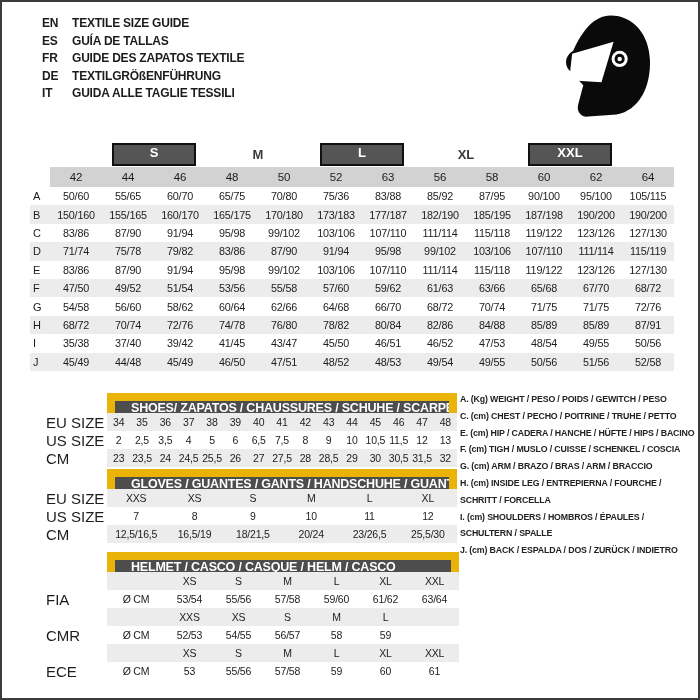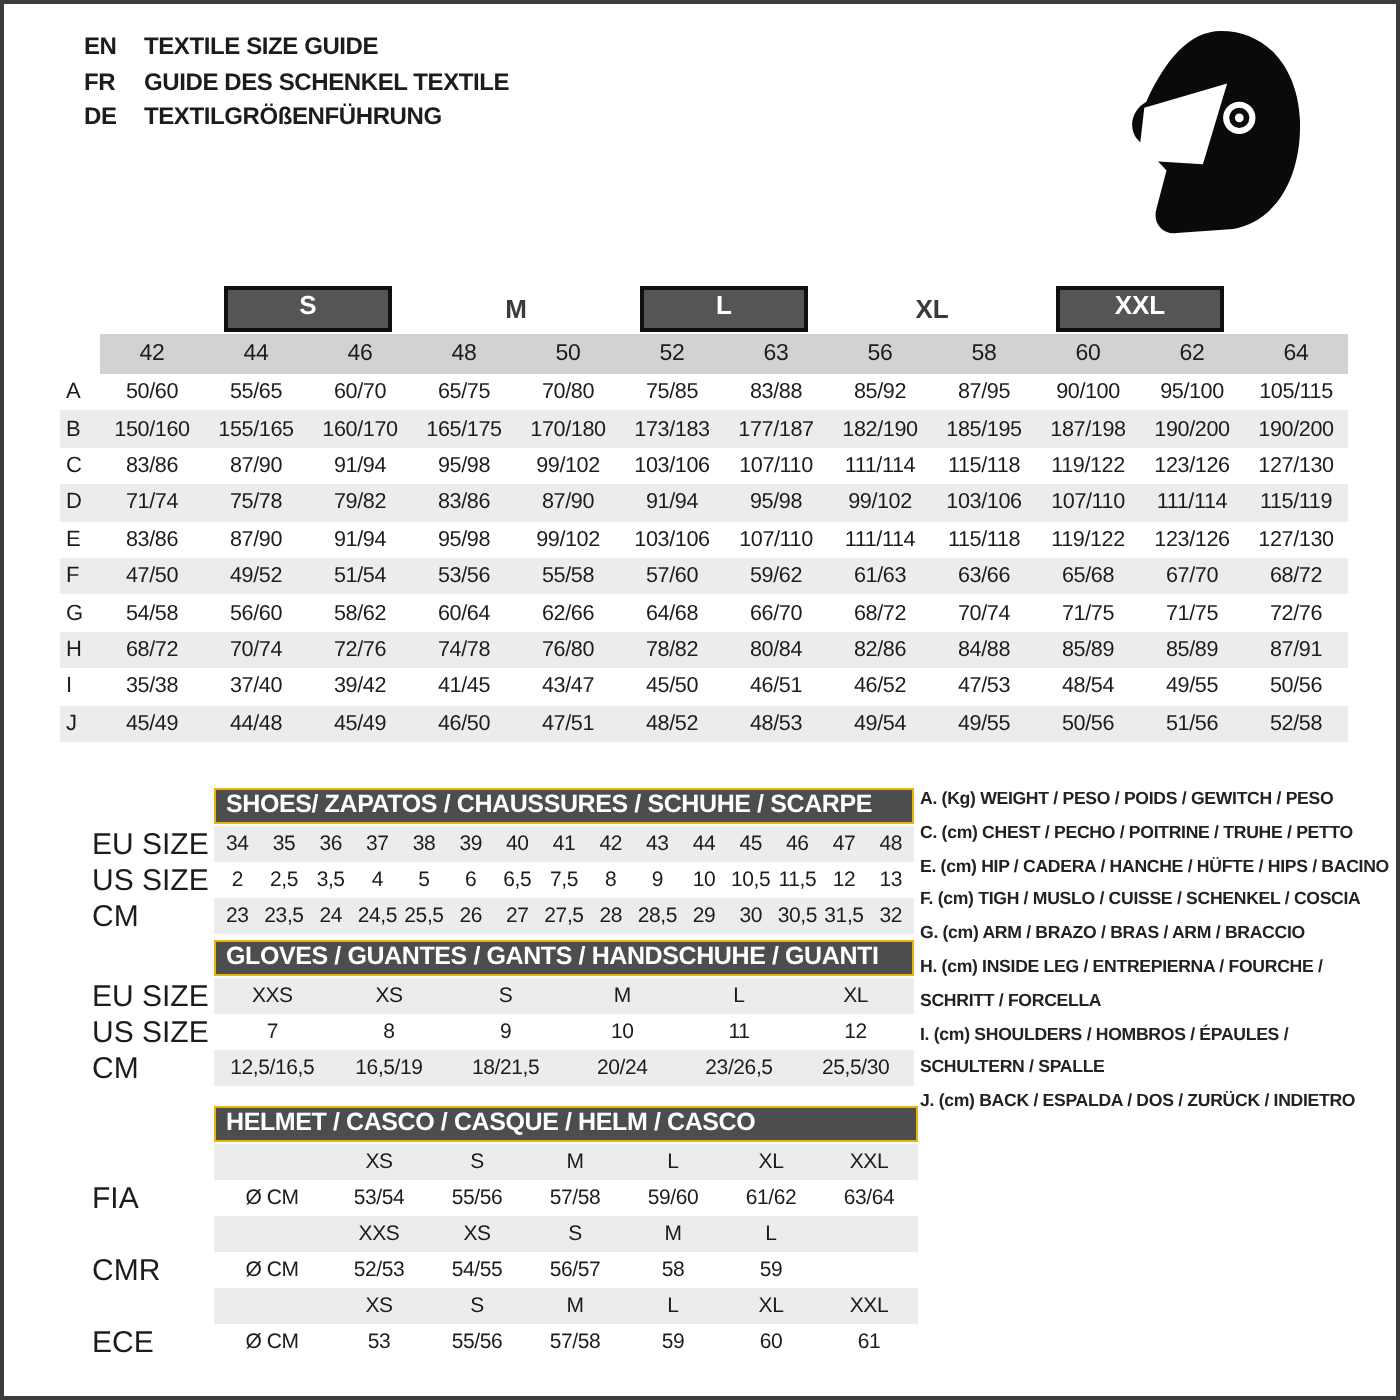--- a/index.html
+++ b/index.html
@@ -32,22 +32,22 @@
   
   .sub{position:absolute;left:28px;width:427px;}
   .sub-shoes{top:391px;}
   .sub-gloves{top:467px;}
   .sub-helmet{top:550px;}
   .srow{display:grid;align-items:center;height:18px;}
   .srow.titlerow{height:20px;}
   .shoes-cols{grid-template-columns:77px repeat(15,1fr);}
   .gloves-cols{grid-template-columns:77px repeat(6,1fr);}
   .helmet-cols{grid-template-columns:77px 58px repeat(6,49px);}
-  .title-bar{background:#4d4d4d;border:1px solid #eab308;color:#fff;font-weight:700;font-size:12.5px;
-             height:16px;line-height:14px;padding-left:5px;letter-spacing:-0.2px;white-space:nowrap;overflow:hidden;}
+  .title-bar{background:#4d4d4d;border:8px solid #eab308;color:#fff;font-weight:700;font-size:12.5px;
+             height:16px;line-height:14px;padding-left:16px;letter-spacing:-0.2px;white-space:nowrap;overflow:hidden;}
   .slabel{font-size:15px;padding-left:16px;height:100%;display:flex;align-items:center;box-sizing:border-box;
           white-space:nowrap;}
   .scell{text-align:center;font-size:10.5px;height:100%;display:flex;align-items:center;justify-content:center;
          letter-spacing:-0.2px;white-space:nowrap;}
   .scell.striped{background:#ececec;}
 
   
   .legend{position:absolute;left:458px;top:389px;width:236px;}
   .legend-item{font-size:8.8px;font-weight:700;line-height:16.8px;letter-spacing:-0.15px;color:#222;}
 </style>
@@ -55,26 +55,34 @@
 <body>
 
 <div class="page">
 
   <div class="langs">
       <div class="lang-row">
         <div class="lang-code">EN</div>
         <div class="lang-text">TEXTILE SIZE GUIDE</div>
       </div>
       <div class="lang-row">
+        <div class="lang-code">ES</div>
+        <div class="lang-text">GUÍA DE TALLAS</div>
+      </div>
+      <div class="lang-row">
         <div class="lang-code">FR</div>
-        <div class="lang-text">GUIDE DES SCHENKEL TEXTILE</div>
+        <div class="lang-text">GUIDE DES ZAPATOS TEXTILE</div>
       </div>
       <div class="lang-row">
         <div class="lang-code">DE</div>
         <div class="lang-text">TEXTILGRÖßENFÜHRUNG</div>
+      </div>
+      <div class="lang-row">
+        <div class="lang-code">IT</div>
+        <div class="lang-text">GUIDA ALLE TAGLIE TESSILI</div>
       </div>
     </div>
 
   <svg class="helmet" viewBox="0 0 95 108" xmlns="http://www.w3.org/2000/svg">
     <path fill="#0a0a0a" d="M52 3 C 75 3 90 22 91 47 C 92 74 80 97 58 101 L 30 103 C 23 104 18 98 20 91 L 25 72 L 10 56 C 6 50 8 42 15 38 C 24 18 36 3 52 3 Z"></path>
     <path fill="#ffffff" d="M14 41 L55 29 L43 69 L11 67 Z"></path>
     <circle cx="61" cy="46" r="8" fill="#ffffff"></circle>
     <circle cx="61" cy="46" r="5" fill="#0a0a0a"></circle>
     <circle cx="61" cy="46" r="2.2" fill="#ffffff"></circle>
   </svg>
@@ -102,21 +110,21 @@
         <div class="mcell">62</div>
         <div class="mcell">64</div>
       </div>
       <div class="mrow data">
         <div class="mlabel">A</div>
         <div class="mcell">50/60</div>
         <div class="mcell">55/65</div>
         <div class="mcell">60/70</div>
         <div class="mcell">65/75</div>
         <div class="mcell">70/80</div>
-        <div class="mcell">75/85</div>
+        <div class="mcell">75/36</div>
         <div class="mcell">83/88</div>
         <div class="mcell">85/92</div>
         <div class="mcell">87/95</div>
         <div class="mcell">90/100</div>
         <div class="mcell">95/100</div>
         <div class="mcell">105/115</div>
       </div>
       <div class="mrow data striped">
         <div class="mlabel">B</div>
         <div class="mcell">150/160</div>

